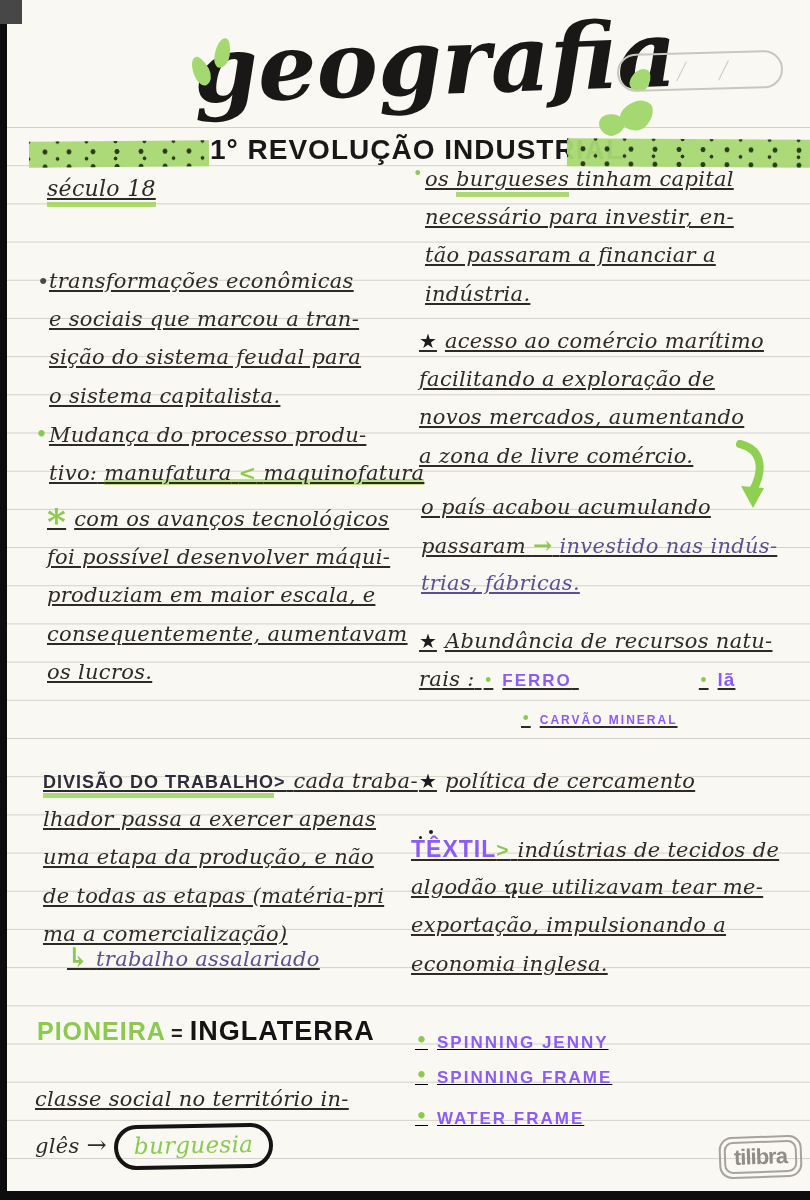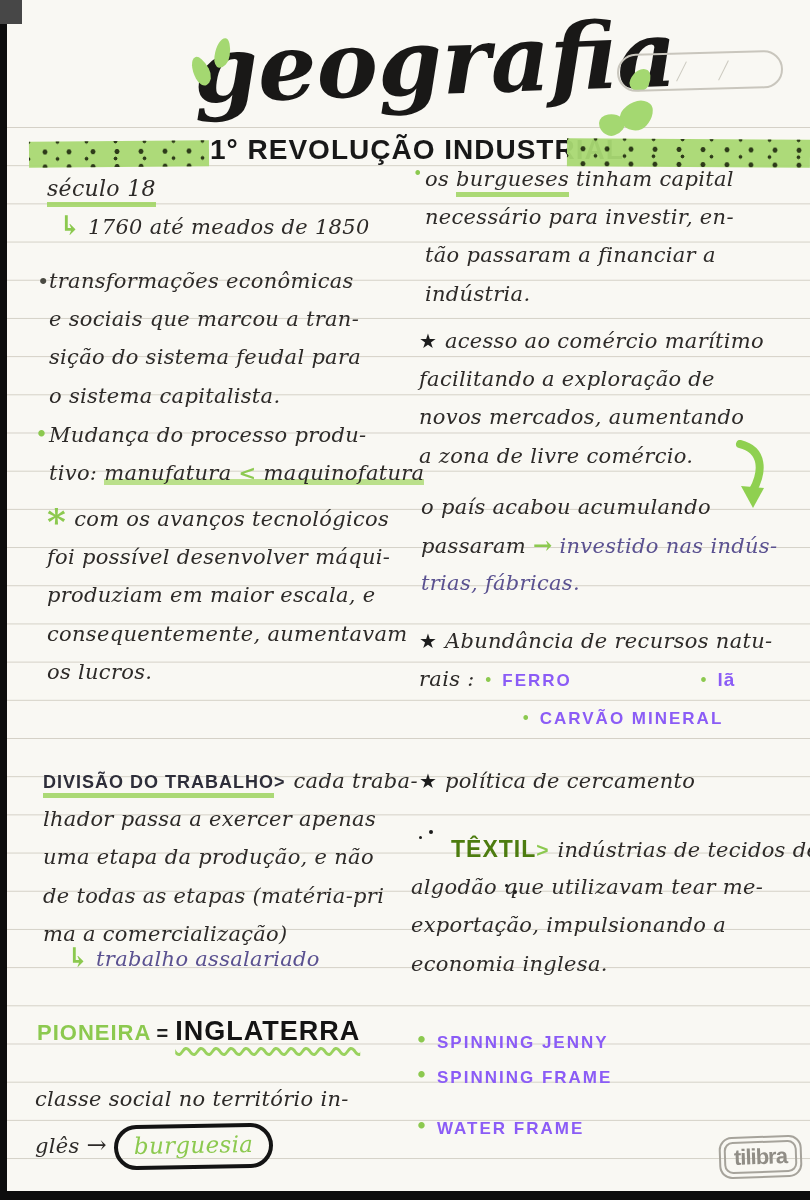--- a/index.html
+++ b/index.html
@@ -8,21 +8,21 @@
   .paper{position:absolute;left:7px;top:0;right:0;bottom:9px;background:#f9f8f3;}
   .rules{position:absolute;left:0;top:127px;right:0;bottom:0;
          background-image:linear-gradient(#cbc7bb 1px,transparent 1px);
          background-size:100% 38.2px;opacity:.8;}
   .abs{position:absolute;}
   .corner-sq{position:absolute;left:0;top:0;width:22px;height:24px;background:#474747;}
 
   
   .hw{font-family:"DejaVu Serif",serif;font-style:italic;font-size:21px;color:#2d2a28;
       letter-spacing:.3px;white-space:nowrap;}
-  .line{height:38.2px;line-height:38.2px;}
+  .line{height:38.2px;line-height:38.2px;text-decoration:underline;}
   .purple{color:#5a5190;}
   .green{color:#8cc94f;}
 
   
   .caps{font-family:"Liberation Sans",sans-serif;font-weight:700;font-style:normal;
         color:#8b5cf6;letter-spacing:2px;white-space:nowrap;}
 
   .title{font-family:"DejaVu Serif",serif;font-style:italic;font-weight:700;font-size:92px;
          color:#191817;white-space:nowrap;transform:translateX(-50%) rotate(-2deg);}
   .leaf{position:absolute;background:#a4d871;border-radius:58% 42% 60% 40%/65% 55% 45% 35%;}
@@ -31,21 +31,21 @@
 
   .tape{position:absolute;background-color:#a9d973;opacity:.95;
         background-image:radial-gradient(circle,#23300e 2.2px,transparent 2.8px),
                          radial-gradient(circle,#23300e 1.7px,transparent 2.2px);
         background-size:24px 15px,29px 17px;background-position:4px 3px,14px 9px;}
   .header-title{font-family:"Liberation Sans",sans-serif;font-weight:700;font-size:28px;
         color:#181818;letter-spacing:1px;white-space:nowrap;}
 
   .ul-green{border-bottom:5px solid rgba(158,212,94,.85);padding-bottom:1px;}
   .hl-green{box-shadow:inset 0 -7px 0 -1px rgba(166,216,104,.75);}
-  .wavy-green{text-decoration:underline;text-decoration-style:wavy;
+  .wavy-green{text-decoration-style:wavy;
               text-decoration-color:#9ad25e;text-decoration-thickness:3px;text-underline-offset:7px;}
 
   .bullet{position:absolute;font-style:normal;}
   .gdot{color:#8cc94f;font-style:normal;font-size:22px;margin-right:9px;}
   .star{font-style:normal;color:#1d1d1d;font-size:20px;margin-right:8px;letter-spacing:0;}
   .ast{font-style:normal;color:#8cc94f;font-size:36px;line-height:0;vertical-align:-8px;margin-right:8px;font-weight:700;}
   .arrow-g{font-style:normal;color:#8cc94f;font-weight:700;}
 
   .cloud{display:inline-block;border:4px solid #141414;border-radius:26px;padding:0 16px 2px 16px;
          transform:rotate(-1deg);line-height:34px;}
@@ -76,24 +76,20 @@
       <span class="pencil-tick" style="left:104px;"></span>
     </div>
 
     <div class="tape" style="left:22px;top:141px;width:180px;height:26px;transform:rotate(-.4deg);"></div>
     <div class="abs header-title" style="left:203px;top:134px;">1° REVOLUÇÃO INDUSTRIAL</div>
     <div class="tape" style="left:560px;top:139px;width:243px;height:28px;transform:rotate(.4deg);"></div>
 
     <div class="abs hw line" style="left:40px;top:170px;font-size:22px;">
       <span class="ul-green">século 18</span>
     </div>
-    <div class="abs hw line" style="left:52px;top:206px;">
-      <span class="arrow-g" style="font-size:26px;">↳</span>
-      <span>1760 até meados de 1850</span>
-    </div>
 
     <div class="abs hw" style="left:42px;top:262px;">
       <span class="bullet" style="left:-12px;top:8px;color:#4a4a42;">•</span>
       <div class="line">transformações econômicas</div>
       <div class="line">e sociais que marcou a tran-</div>
       <div class="line">sição do sistema feudal para</div>
       <div class="line">o sistema capitalista.</div>
     </div>
 
     <div class="abs hw" style="left:42px;top:416px;">
@@ -124,21 +120,21 @@
       <div class="line">uma etapa da produção, e não</div>
       <div class="line">de todas as etapas (matéria-pri</div>
       <div class="line">ma a comercialização)</div>
     </div>
     <div class="abs hw line" style="left:60px;top:938px;">
       <span class="arrow-g" style="font-size:26px;">↳</span>
       <span class="purple">trabalho assalariado</span>
     </div>
 
     <div class="abs" style="left:30px;top:1016px;">
-      <span class="caps" style="font-size:22px;color:#8cc94f;letter-spacing:1px;">PIONEIRA</span>
+      <span class="caps" style="font-size:25px;color:#8cc94f;letter-spacing:1px;">PIONEIRA</span>
       <span class="caps" style="font-size:20px;color:#222;">=</span>
       <span class="caps wavy-green" style="font-size:27px;color:#141414;letter-spacing:1px;">INGLATERRA</span>
     </div>
 
     <div class="abs hw line" style="left:28px;top:1080px;">classe social no território in-</div>
     <div class="abs hw" style="left:28px;top:1118px;height:60px;line-height:54px;">
       <span>glês</span>
       <span style="font-style:normal;font-size:24px;">→</span>
       <span class="cloud"><span class="green" style="font-size:23px;">burguesia</span></span>
     </div>
@@ -178,47 +174,47 @@
     </div>
 
     <div class="abs hw" style="left:412px;top:622px;">
       <div class="line"><span class="star">★</span><span>Abundância de recursos natu-</span></div>
       <div class="line">
         <span>rais :</span>
         <span class="gdot" style="margin-left:2px;font-size:16px;">•</span><span class="caps" style="font-size:17px;">FERRO</span>
         <span class="gdot" style="margin-left:120px;font-size:16px;">•</span><span class="caps" style="font-size:19px;letter-spacing:1px;text-transform:none;">lã</span>
       </div>
       <div class="line" style="margin-left:102px;">
-        <span class="gdot" style="font-size:16px;">•</span><span class="caps" style="font-size:17px;">CARVÃO MINERAL</span>
+        <span class="gdot" style="font-size:16px;">•</span><span class="caps" style="font-size:12px;">CARVÃO MINERAL</span>
       </div>
     </div>
 
     <div class="abs hw line" style="left:412px;top:762px;">
       <span class="star">★</span><span>política de cercamento</span>
     </div>
 
     <span class="tdot" style="left:412px;top:836px;width:3px;height:3px;"></span>
     <span class="tdot" style="left:422px;top:830px;width:4px;height:4px;"></span>
     <span class="tdot" style="left:498px;top:884px;width:3px;height:3px;"></span>
     <span class="tdot" style="left:506px;top:890px;width:4px;height:4px;"></span>
 
     <div class="abs hw" style="left:404px;top:830px;">
       <div class="line">
-        <span class="caps" style="font-size:23px;color:#4d7c0f;letter-spacing:1px;margin-left:40px;">TÊXTIL</span><span class="caps" style="font-size:21px;color:#8cc94f;">&gt;</span>
+        <span class="caps" style="font-size:23px;color:#8b5cf6;letter-spacing:1px;">TÊXTIL</span><span class="caps" style="font-size:21px;color:#8cc94f;">&gt;</span>
         <span>indústrias de tecidos de</span>
       </div>
       <div class="line">algodão que utilizavam tear me-</div>
       <div class="line">exportação, impulsionando a</div>
       <div class="line">economia inglesa.</div>
     </div>
 
     <div class="abs" style="left:408px;top:1022px;">
       <div class="line" style="height:38.6px;line-height:38.6px;"><span class="gdot">•</span><span class="caps" style="font-size:17px;">SPINNING JENNY</span></div>
       <div class="line" style="height:38.6px;line-height:30px;"><span class="gdot">•</span><span class="caps" style="font-size:17px;">SPINNING FRAME</span></div>
-      <div class="line" style="height:38.6px;line-height:56px;"><span class="gdot">•</span><span class="caps" style="font-size:17px;">WATER FRAME</span></div>
+      <div class="line" style="height:38.6px;line-height:36px;"><span class="gdot">•</span><span class="caps" style="font-size:17px;">WATER FRAME</span></div>
     </div>
 
     <div class="brand" style="left:712px;top:1136px;">
       <div class="brand-inner">tilibra</div>
     </div>
   </div>
 
   <div class="corner-sq"></div>
 </div>
 

